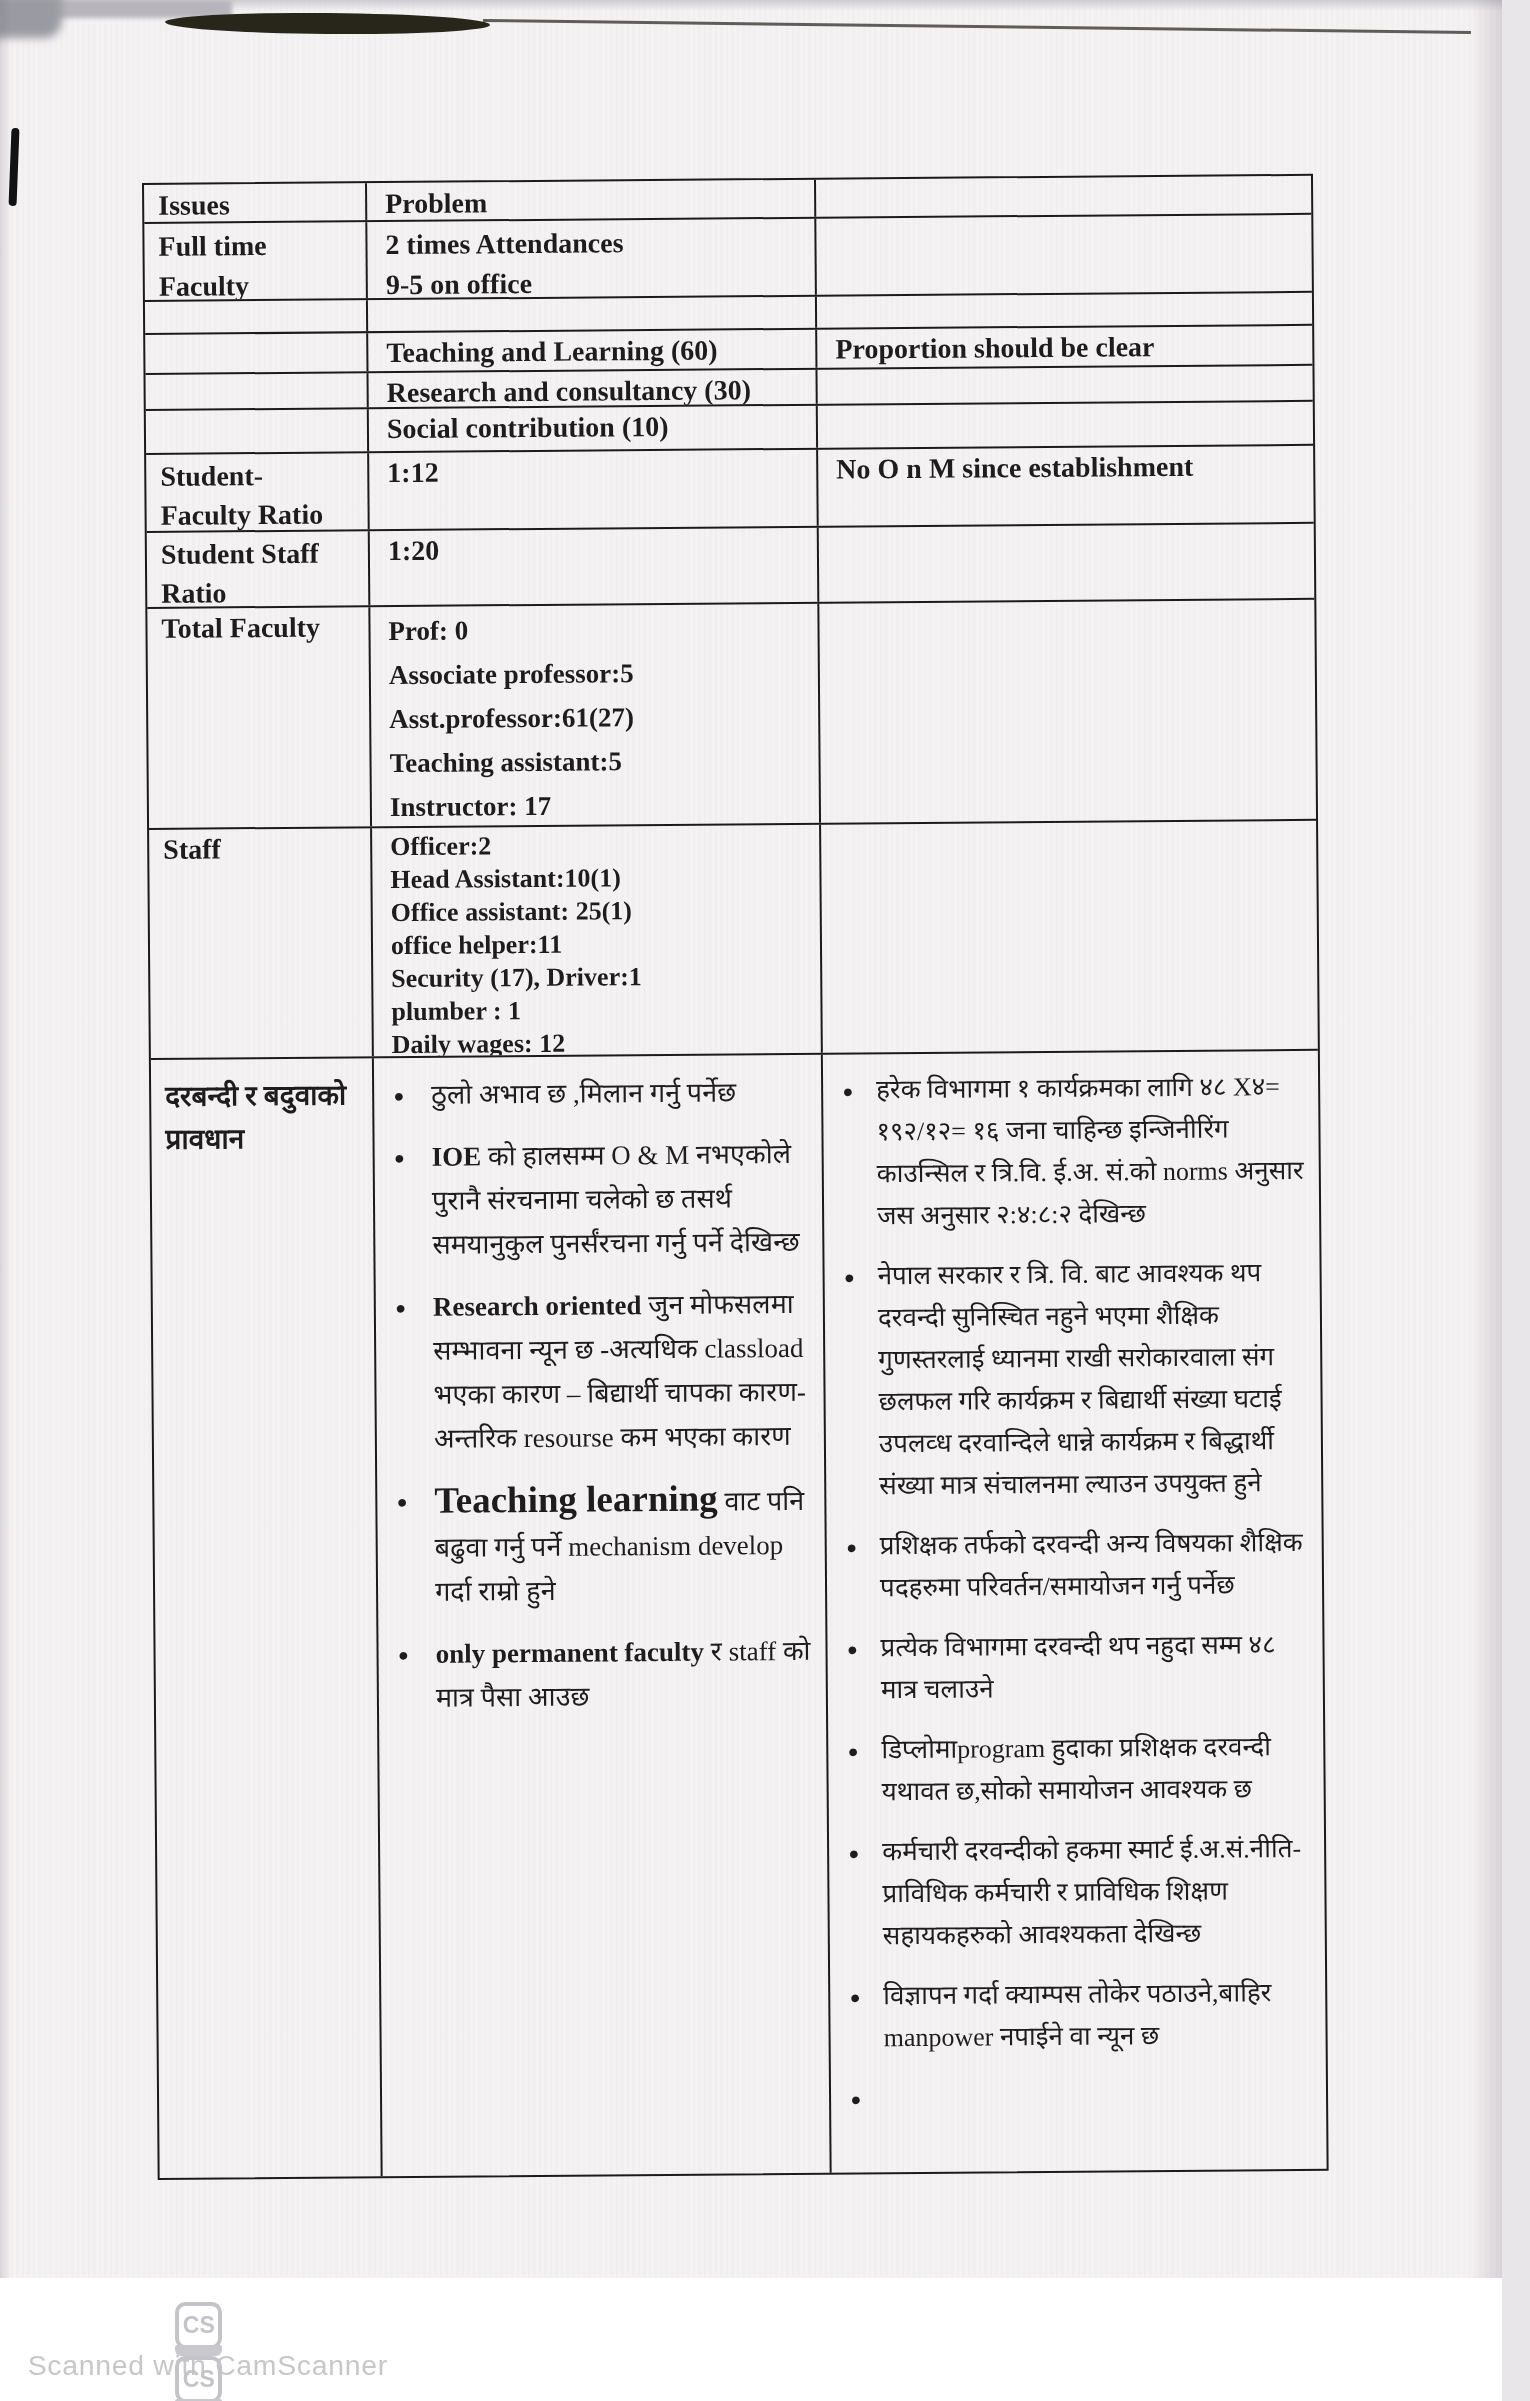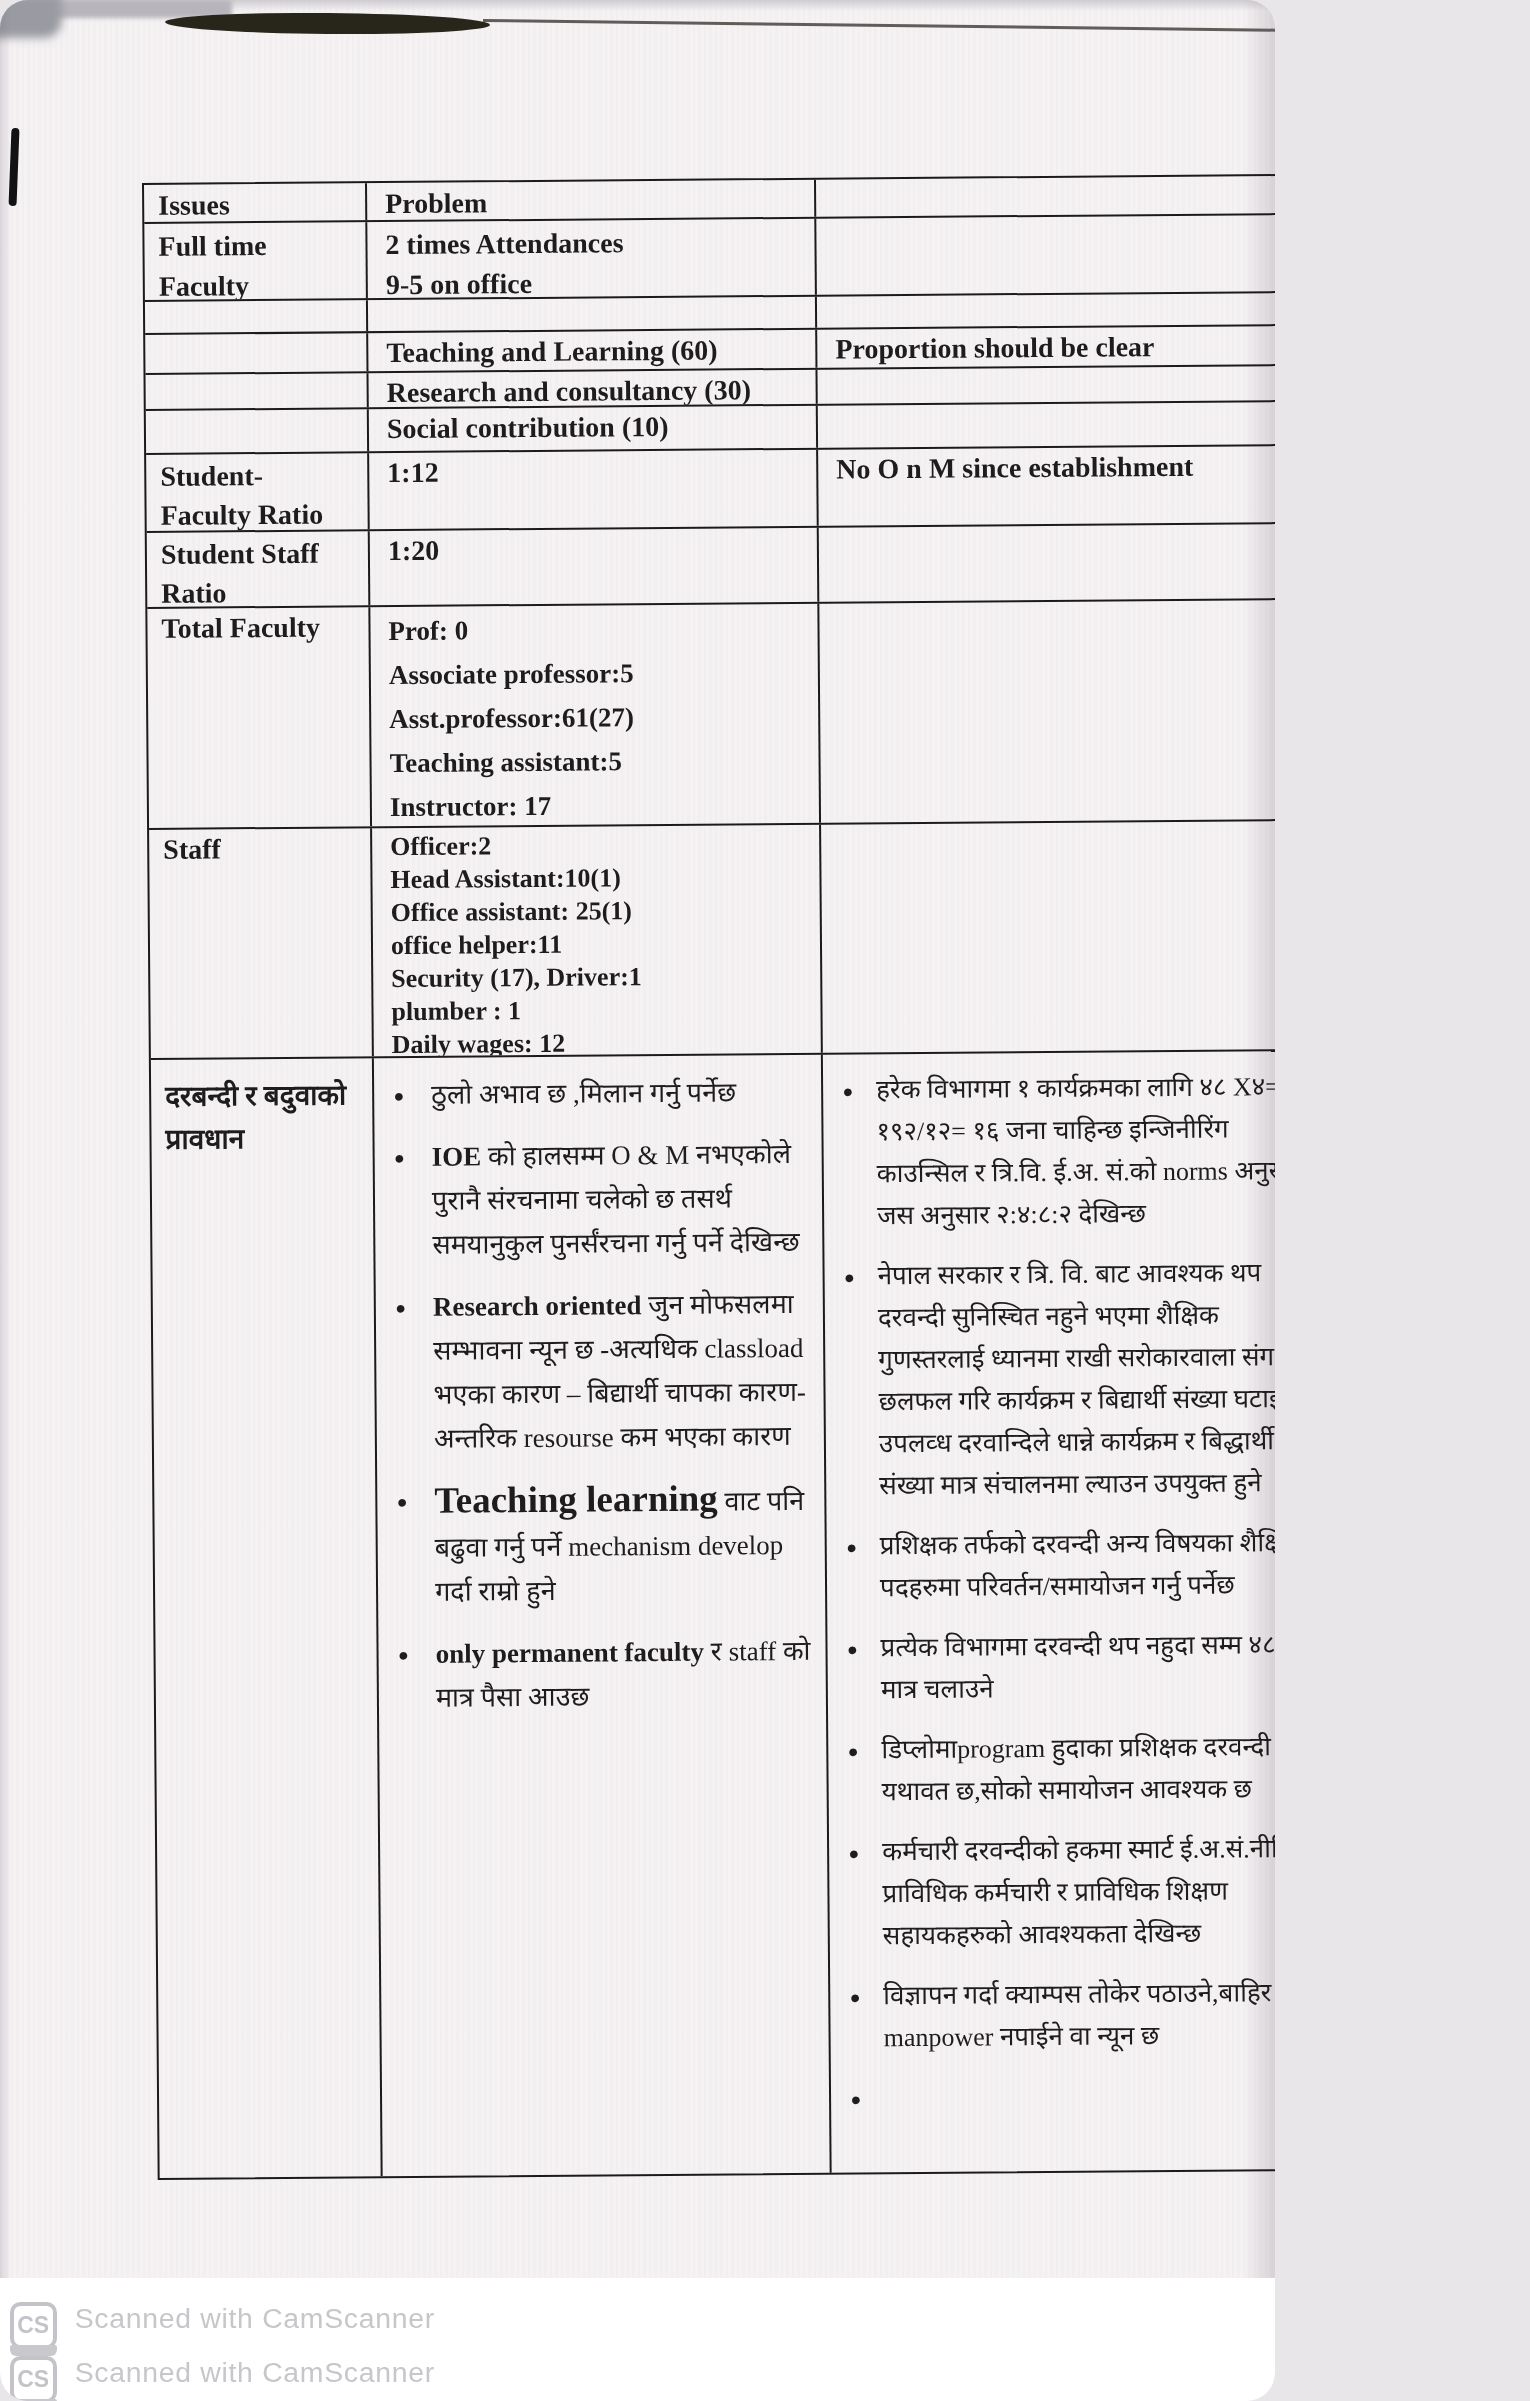--- a/index.html
+++ b/index.html
@@ -1,22 +1,21 @@
 <!DOCTYPE html>
 <html style="font-size:11px"><head>
 <meta charset="utf-8">
 <style>
   html,body{margin:0;padding:0;background:#e9e6e9;}
   .page{
-    position:relative; width:1275px; height:2401px; overflow:hidden;
+    position:relative; width:1502px; height:2401px; overflow:hidden;
     background:#f5f2f3;
     background-image:repeating-linear-gradient(90deg, rgba(60,40,70,.015) 0 2.1px, transparent 2.1px 5.5px);
     font-family:"Liberation Serif","DejaVu Serif",serif;
     color:#1f1c1d;
-    border-radius:28px;
   }
   
   .top-band{position:absolute;left:0;top:0;width:100%;height:11px;background:linear-gradient(#cfccd2,rgba(207,204,210,0));}
   .corner-smudge{position:absolute;left:0;top:0;width:232px;height:18px;background:#b7b5bb;filter:blur(2.1px);}
   .corner-smudge2{position:absolute;left:-7px;top:-5.5px;width:69px;height:43px;background:#9a9ba2;border-radius:0 0 18px 0;filter:blur(4.2px);}
   .top-sliver{position:absolute;left:165px;top:12.5px;width:325px;height:21px;background:#28261a;border-radius:50%;transform:rotate(.5deg);}
   .top-edge-line{position:absolute;left:483px;top:19.4px;width:988px;height:2.8px;background:#45423e;transform:rotate(.7deg);transform-origin:left center;opacity:.85;}
   .pen-mark{position:absolute;left:10.4px;top:128px;width:7.6px;height:78px;background:#121114;border-radius:5.5px;transform:rotate(2.2deg);}
   .right-shade{position:absolute;right:0;top:0;width:32px;height:100%;background:linear-gradient(to left,rgba(110,100,115,.22),rgba(110,100,115,0));}
   .left-shade{position:absolute;left:0;top:0;width:11px;height:100%;background:linear-gradient(to right,rgba(110,100,115,.20),rgba(110,100,115,0));}
@@ -54,21 +53,21 @@
   .bullets{list-style:none;margin:0;padding:0;font-weight:400;}
   .bullets li{position:relative;margin:0 0 18px 0;min-height:40px;}
   .bullets li::before{content:"●";position:absolute;left:1.4px;top:1.4px;font-size:18px;}
   .problem-bullets{font-size:27px;line-height:44px;}
   .problem-bullets li{padding-left:39px;}
   .remarks-bullets{font-size:26px;line-height:42px;}
   .remarks-bullets li{padding-left:35px;}
   .lead{font-weight:700;}
   .lead-big{font-weight:700;font-size:37px;}
   
-  .watermark{position:absolute;left:9.7px;display:flex;align-items:flex-start;}
+  .watermark{position:absolute;left:9.7px;display:flex;align-items:center;flex-direction:column;}
   .watermark.w1{top:2302px;}
   .watermark.w2{top:2356px;}
   .cs-icon{position:relative;width:39px;height:39px;border:4.2px solid #c3c3c8;border-radius:10.4px;
     display:flex;align-items:center;justify-content:center;
     font-family:"Liberation Sans","DejaVu Sans",sans-serif;font-weight:700;font-size:23px;color:#c3c3c8;}
   .cs-icon::after{content:"";position:absolute;left:-4.2px;bottom:-11px;width:47px;height:11px;background:#c9c9cd;border-radius:2.1px 2.1px 6.2px 6.2px;}
   .wm-text{margin-left:18px;font-family:"Liberation Sans","DejaVu Sans",sans-serif;font-size:28.4px;color:#c7c7cb;letter-spacing:0.7px;}
 </style>
 </head>
 <body>

